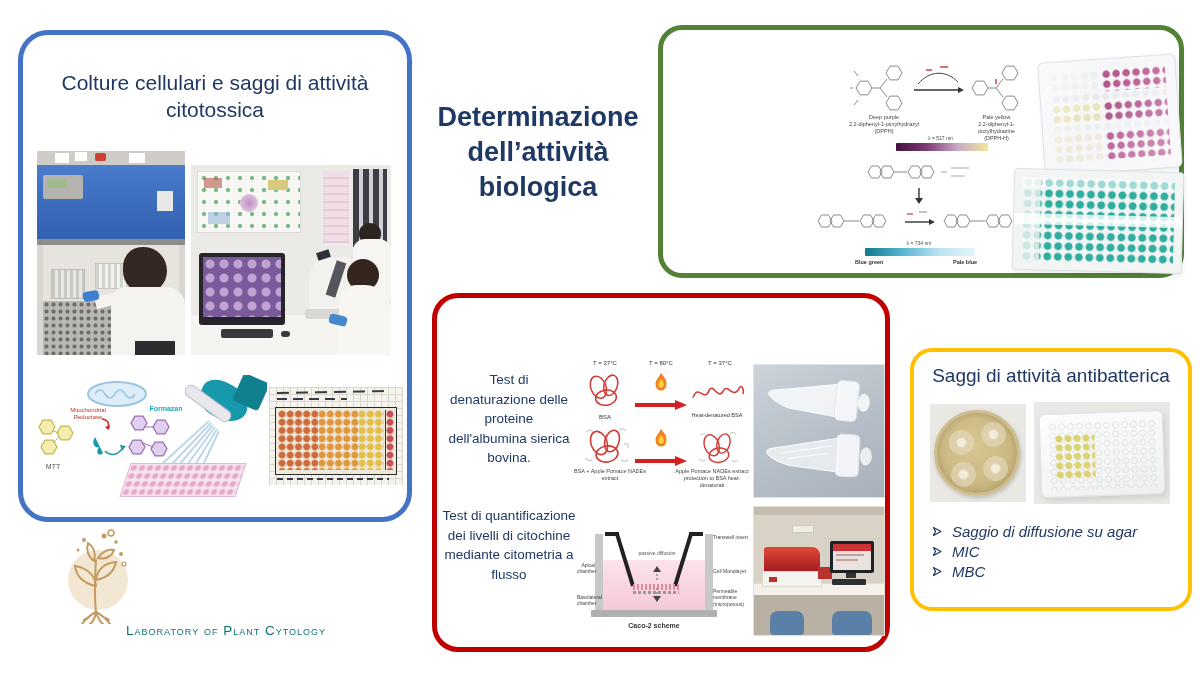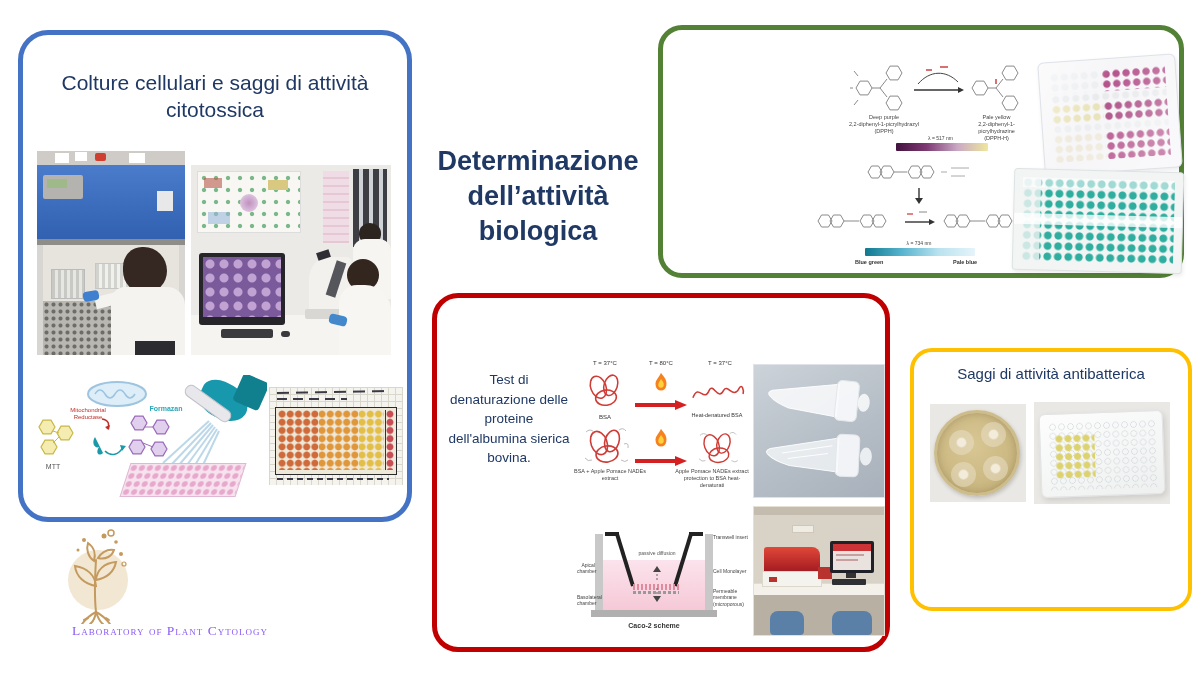--- a/index.html
+++ b/index.html
@@ -10,29 +10,29 @@
   .panel-title{position:absolute;left:0;right:0;text-align:center;color:#1f3864;line-height:1.3;}
   .photo{position:absolute;overflow:hidden;}
   .dg{background-image:radial-gradient(circle, var(--dc) var(--dr,3px), transparent calc(var(--dr,3px) + 1px));
       background-size:var(--ds,9px) var(--ds,9px);}
   .tinytxt{position:absolute;font-size:5.5px;color:#444;line-height:1.25;text-align:center;}
   .microtxt{position:absolute;font-size:6px;color:#333;line-height:1.2;text-align:center;}
   .ital{}
   .bullet-row{display:flex;align-items:center;gap:9px;margin:3px 0;font-size:15px;font-style:italic;color:#1f3864;}
   .gradbar{position:absolute;height:8px;border-radius:1px;}
   .scale-lab{position:absolute;font-size:5.5px;font-weight:bold;color:#333;}
-  .logo-text{font-family:Liberation Serif, serif;font-variant:small-caps;color:#8b5cf6;
-             text-align:center;line-height:1.35;letter-spacing:1px;}
+  .logo-text{font-family:Liberation Sans, sans-serif;font-variant:small-caps;color:#0f766e;
+             text-align:right;line-height:1.35;letter-spacing:1px;}
 </style>
 </head>
 <body>
 
 <div id="slide">
 
-  <div class="abs" style="left:412px;top:100px;width:252px;font-size:27px;font-weight:bold;text-align:center;line-height:1.3;margin-top:44px;">Determinazione dell’attività biologica</div>
+  <div class="abs" style="left:412px;top:100px;width:252px;font-size:27px;font-weight:bold;text-align:center;line-height:1.3;">Determinazione dell’attività biologica</div>
 
   <div class="panel" id="p-cyto" style="left:18px;top:30px;width:394px;height:492px;border:5px solid #4472c4;border-radius:30px;">
     <div class="panel-title" style="top:34px;font-size:21px;">Colture cellulari e saggi di attività citotossica</div>
 
     <div class="photo" style="left:14px;top:116px;width:148px;height:204px;background:#d8d6d2;">
       <div class="abs" style="left:0;top:0;width:148px;height:16px;background:#cfccc8;"></div>
       <div class="abs" style="left:18px;top:2px;width:14px;height:10px;background:#fff;"></div>
       <div class="abs" style="left:38px;top:1px;width:12px;height:9px;background:#fff;"></div>
       <div class="abs" style="left:58px;top:2px;width:11px;height:8px;background:#d04030;border-radius:2px;"></div>
       <div class="abs" style="left:92px;top:2px;width:16px;height:10px;background:#fff;"></div>
@@ -343,20 +343,21 @@
         <ellipse cx="100" cy="23" rx="6" ry="9" fill="rgba(250,251,253,0.85)"></ellipse>
       </svg>
       <svg class="abs" style="left:8px;top:64px;transform:rotate(3deg);" width="112" height="50" viewBox="0 0 112 50">
         <path d="M6 28 Q2 25 8 22 L76 8 L76 42 L28 38 Q12 34 6 28 Z" fill="rgba(250,252,254,0.72)" stroke="rgba(255,255,255,0.9)"></path>
         <path d="M20 26 L70 16 M26 31 L66 24" stroke="rgba(255,255,255,0.9)" fill="none"></path>
         <rect x="74" y="4" width="23" height="42" rx="5" fill="rgba(248,250,252,0.9)" stroke="#e3e7ea"></rect>
         <ellipse cx="104" cy="25" rx="6" ry="9" fill="rgba(250,251,253,0.8)"></ellipse>
       </svg>
     </div>
 
+    <div class="abs ital" style="left:2px;top:208px;width:140px;font-size:13.5px;text-align:center;line-height:1.45;color:#1f3864;">Test di quantificazione dei livelli di citochine mediante citometria a flusso</div>
 
     <div class="abs" style="left:140px;top:208px;width:180px;height:136px;background:#fff;">
       <div class="abs" style="left:18px;top:28px;width:8px;height:78px;background:#c8c8c8;"></div>
       <div class="abs" style="left:128px;top:28px;width:8px;height:78px;background:#c8c8c8;"></div>
       <div class="abs" style="left:14px;top:104px;width:126px;height:7px;background:#b0b0b0;"></div>
       <div class="abs" style="left:26px;top:54px;width:102px;height:50px;background:linear-gradient(180deg,#fbe3ec,#f6c9d7);"></div>
       <svg class="abs" style="left:14px;top:22px;" width="126" height="64" viewBox="0 0 126 64">
         <g stroke="#222" stroke-width="4" fill="none">
           <line x1="26" y1="6" x2="42" y2="58"></line>
             <line x1="100" y1="6" x2="84" y2="58"></line>
@@ -408,38 +409,58 @@
           <div class="abs" style="left:3px;top:10px;width:28px;height:2px;background:#c8a0a0;"></div>
           <div class="abs" style="left:3px;top:15px;width:22px;height:2px;background:#c8a0a0;"></div>
         </div>
       </div>
       <div class="abs" style="left:92px;top:66px;width:10px;height:5px;background:#333;"></div>
       <div class="abs" style="left:78px;top:72px;width:34px;height:6px;background:#2f3034;border-radius:1px;"></div>
     </div>
   </div>
 
   <div class="panel" id="p-antibact" style="left:910px;top:348px;width:282px;height:263px;border:4px solid #ffc000;border-radius:22px;">
-    <div class="panel-title" style="top:12px;font-size:15px;">Saggi di attività antibatterica</div>
+    <div class="panel-title" style="top:12px;font-size:19px;">Saggi di attività antibatterica</div>
 
     <div class="photo" style="left:16px;top:52px;width:96px;height:98px;background:#eae8e4;">
       <div class="abs" style="left:4px;top:6px;width:86px;height:86px;border-radius:50%;background:radial-gradient(circle at 45% 40%,#d8c694,#c9b67f 70%,#bfa96f);border:3px solid #cdbd8d;box-shadow:inset 0 0 8px rgba(120,100,60,0.4),1px 2px 4px rgba(0,0,0,0.2);">
         <div class="abs" style="left:19px;top:24px;width:11px;height:11px;border-radius:50%;background:#f4ecdb;border:1px solid #e4d8bd;box-shadow:0 0 0 7px rgba(232,222,196,0.55);"></div>
         <div class="abs" style="left:51px;top:16px;width:11px;height:11px;border-radius:50%;background:#f4ecdb;border:1px solid #e4d8bd;box-shadow:0 0 0 7px rgba(232,222,196,0.55);"></div>
         <div class="abs" style="left:21px;top:56px;width:11px;height:11px;border-radius:50%;background:#f4ecdb;border:1px solid #e4d8bd;box-shadow:0 0 0 7px rgba(232,222,196,0.55);"></div>
         <div class="abs" style="left:53px;top:50px;width:11px;height:11px;border-radius:50%;background:#f4ecdb;border:1px solid #e4d8bd;box-shadow:0 0 0 7px rgba(232,222,196,0.55);"></div>
       </div>
     </div>
 
     <div class="photo" style="left:120px;top:50px;width:136px;height:102px;background:#eae8e4;">
       <div class="abs" style="left:6px;top:10px;width:124px;height:84px;background:linear-gradient(160deg,#fdfdfd,#eef0f0);border:1px solid #e2e4e6;border-radius:6px;transform:rotate(-2deg);box-shadow:2px 3px 6px rgba(0,0,0,0.12);">
         <div class="abs" style="left:8px;top:8px;width:108px;height:68px;background-image:radial-gradient(circle, rgba(255,255,255,0) 2.2px, rgba(180,188,194,0.55) 2.8px, transparent 3.5px);background-size:9px 9px;"></div>
         <div class="abs dg" style="left:14px;top:20px;width:40px;height:44px;--dc:#dcd26e;--dr:3px;--ds:9px;"></div>
       </div>
     </div>
 
+    <div class="abs" style="left:18px;top:168px;width:250px;">
+      <div class="bullet-row">
+        <svg width="11" height="11" viewBox="0 0 11 11">
+          <path d="M1.5 1.5 L9 5.5 L1.5 9.5 L3.5 5.5 Z" fill="#fff" stroke="#1f3864" stroke-width="1.2" stroke-linejoin="round"></path>
+        </svg>
+        <span>Saggio di diffusione su agar</span>
+      </div>
+      <div class="bullet-row">
+        <svg width="11" height="11" viewBox="0 0 11 11">
+          <path d="M1.5 1.5 L9 5.5 L1.5 9.5 L3.5 5.5 Z" fill="#fff" stroke="#1f3864" stroke-width="1.2" stroke-linejoin="round"></path>
+        </svg>
+        <span>MIC</span>
+      </div>
+      <div class="bullet-row">
+        <svg width="11" height="11" viewBox="0 0 11 11">
+          <path d="M1.5 1.5 L9 5.5 L1.5 9.5 L3.5 5.5 Z" fill="#fff" stroke="#1f3864" stroke-width="1.2" stroke-linejoin="round"></path>
+        </svg>
+        <span>MBC</span>
+      </div>
+    </div>
   </div>
 
   <svg class="abs" style="left:48px;top:528px;" width="96" height="96" viewBox="0 0 96 96">
     <circle cx="50" cy="52" r="30" fill="#f2e7d3"></circle>
     <g stroke="#c49a5e" stroke-width="2" fill="none" stroke-linecap="round">
       <path d="M48 84 C46 66 47 48 48 32"></path>
       <path d="M48 58 C36 56 28 48 27 38 C39 40 47 47 48 58 Z"></path>
       <path d="M48 52 C58 50 66 44 68 34 C56 35 49 42 48 52 Z"></path>
       <path d="M46 33 C40 29 38 21 40 15 C46 19 48 26 46 33 Z"></path>
       <path d="M50 30 C54 24 60 21 66 22 C64 28 58 32 50 30 Z"></path>

